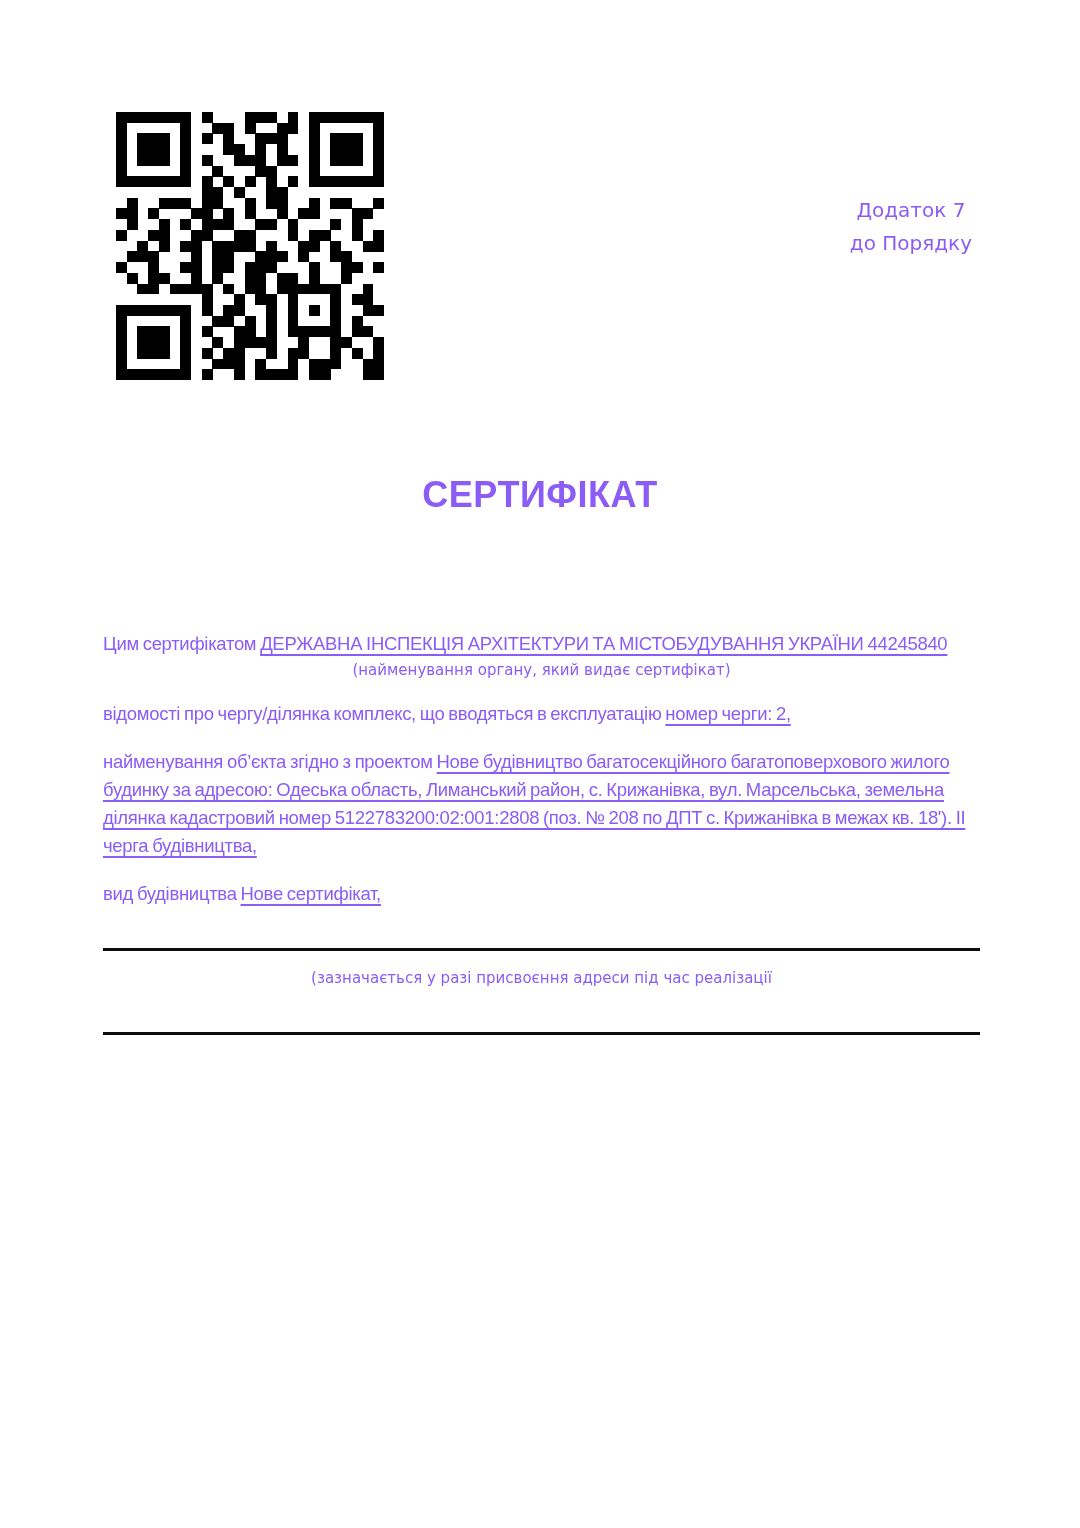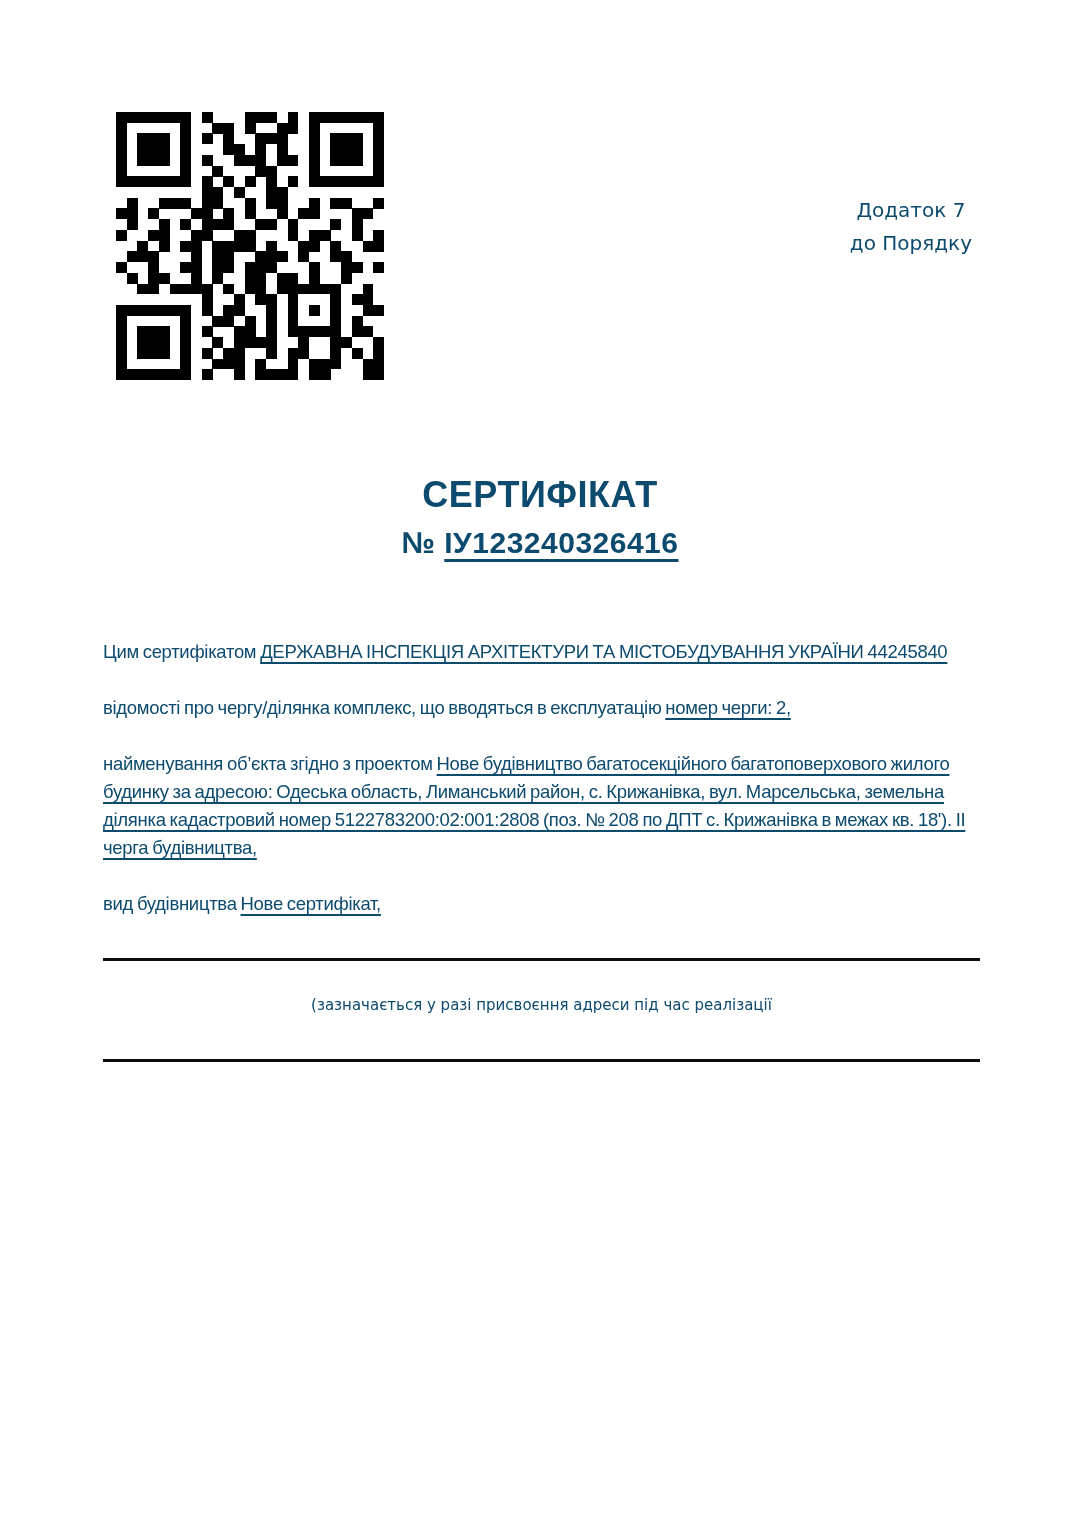--- a/index.html
+++ b/index.html
@@ -2,21 +2,21 @@
 <html><head>
 <meta charset="utf-8">
 <style>
   html, body { margin: 0; padding: 0; }
   body { background: #fff; }
   .page {
     position: relative;
     width: 1080px;
     height: 1132px;
     background: #ffffff;
-    color: #0c4a6e;
+    color: #8b5cf6;
     font-family: "Liberation Sans", sans-serif;
     overflow: hidden;
   }
   .qr {
     position: absolute;
     left: 116px;
     top: 112px;
     width: 268px;
     height: 268px;
   }
@@ -62,21 +62,21 @@
     position: absolute;
     left: 103px;
     top: 610px;
     width: 877px;
     font-size: 18.5px;
     line-height: 28px;
     letter-spacing: -0.3px;
     word-spacing: -1px;
   }
   .doc-body p {
-    margin: 28px 0 0 0;
+    margin: 20px 0 0 0;
   }
   .doc-body .u {
     text-decoration: underline;
     text-decoration-thickness: 1.5px;
     text-underline-offset: 4px;
   }
   .doc-body .caption {
     text-align: center;
     font-family: "DejaVu Sans", sans-serif;
     font-size: 15px;
@@ -91,21 +91,21 @@
   
   [data-block="issuer-paragraph"]        { margin-top: 0; }
   [data-block="issuer-caption"]          { margin-top: 2px; }
   [data-block="attestation-paragraph"]   { margin-top: 16px; }
   [data-block="stage-paragraph"]         { margin-top: 42px; }
   [data-block="object-name-paragraph"]   { margin-top: 26px; }
   [data-block="construction-type-paragraph"] { margin-top: 26px; }
   [data-block="location-paragraph"]      { margin-top: 26px; }
   [data-block="address-paragraph"]       { margin-top: 26px; }
   [data-block="address-line"]            { margin-top: 40px; }
-  [data-block="address-caption"]         { margin-top: 34px; }
+  [data-block="address-caption"]         { margin-top: 17px; }
   [data-block="trailing-line"]           { margin-top: 44px; }
 </style>
 </head>
 <body>
 
 <div class="page">
 
   <svg class="qr" id="qr-svg" viewBox="0 0 25 25" shape-rendering="crispEdges" aria-hidden="true">
       <rect width="25" height="25" fill="#ffffff"></rect>
       <rect x="0" y="0" width="1.02" height="1.02" fill="#000000"></rect>
@@ -434,25 +434,24 @@
       <rect x="24" y="24" width="1.02" height="1.02" fill="#000000"></rect>
     </svg>
 
   <div class="annex">
     <div>Додаток 7</div>
     <div>до Порядку</div>
   </div>
 
   <h1 class="title">СЕРТИФІКАТ</h1>
 
-  <div class="cert-no"><span>№</span>&nbsp;<span class="num">ІУ123240326416</span>
-  </div>
 
   <div class="doc-body" id="doc-body">
       <p data-block="issuer-paragraph"><span>Цим сертифікатом </span><span class="u">ДЕРЖАВНА ІНСПЕКЦІЯ АРХІТЕКТУРИ ТА МІСТОБУДУВАННЯ УКРАЇНИ 44245840</span></p>
+      <div class="caption" data-block="issuer-caption">(найменування органу, який видає сертифікат)</div>
       <p data-block="stage-paragraph"><span>відомості про чергу/ділянка комплекс, що вводяться в експлуатацію </span><span class="u">номер черги: 2,</span></p>
       <p data-block="object-name-paragraph"><span>найменування об’єкта згідно з проектом </span><span class="u">Нове будівництво багатосекційного багатоповерхового жилого будинку за адресою: Одеська область, Лиманський район, с. Крижанівка, вул. Марсельська, земельна ділянка кадастровий номер 5122783200:02:001:2808 (поз. № 208 по ДПТ с. Крижанівка в межах кв. 18'). ІІ черга будівництва,</span></p>
       <p data-block="construction-type-paragraph"><span>вид будівництва </span><span class="u">Нове сертифікат,</span></p>
       <div class="rule" data-block="address-line"></div>
       <div class="caption" data-block="address-caption">(зазначається у разі присвоєння адреси під час реалізації</div>
       <div class="rule" data-block="trailing-line"></div>
     </div>
 
 </div>
 

